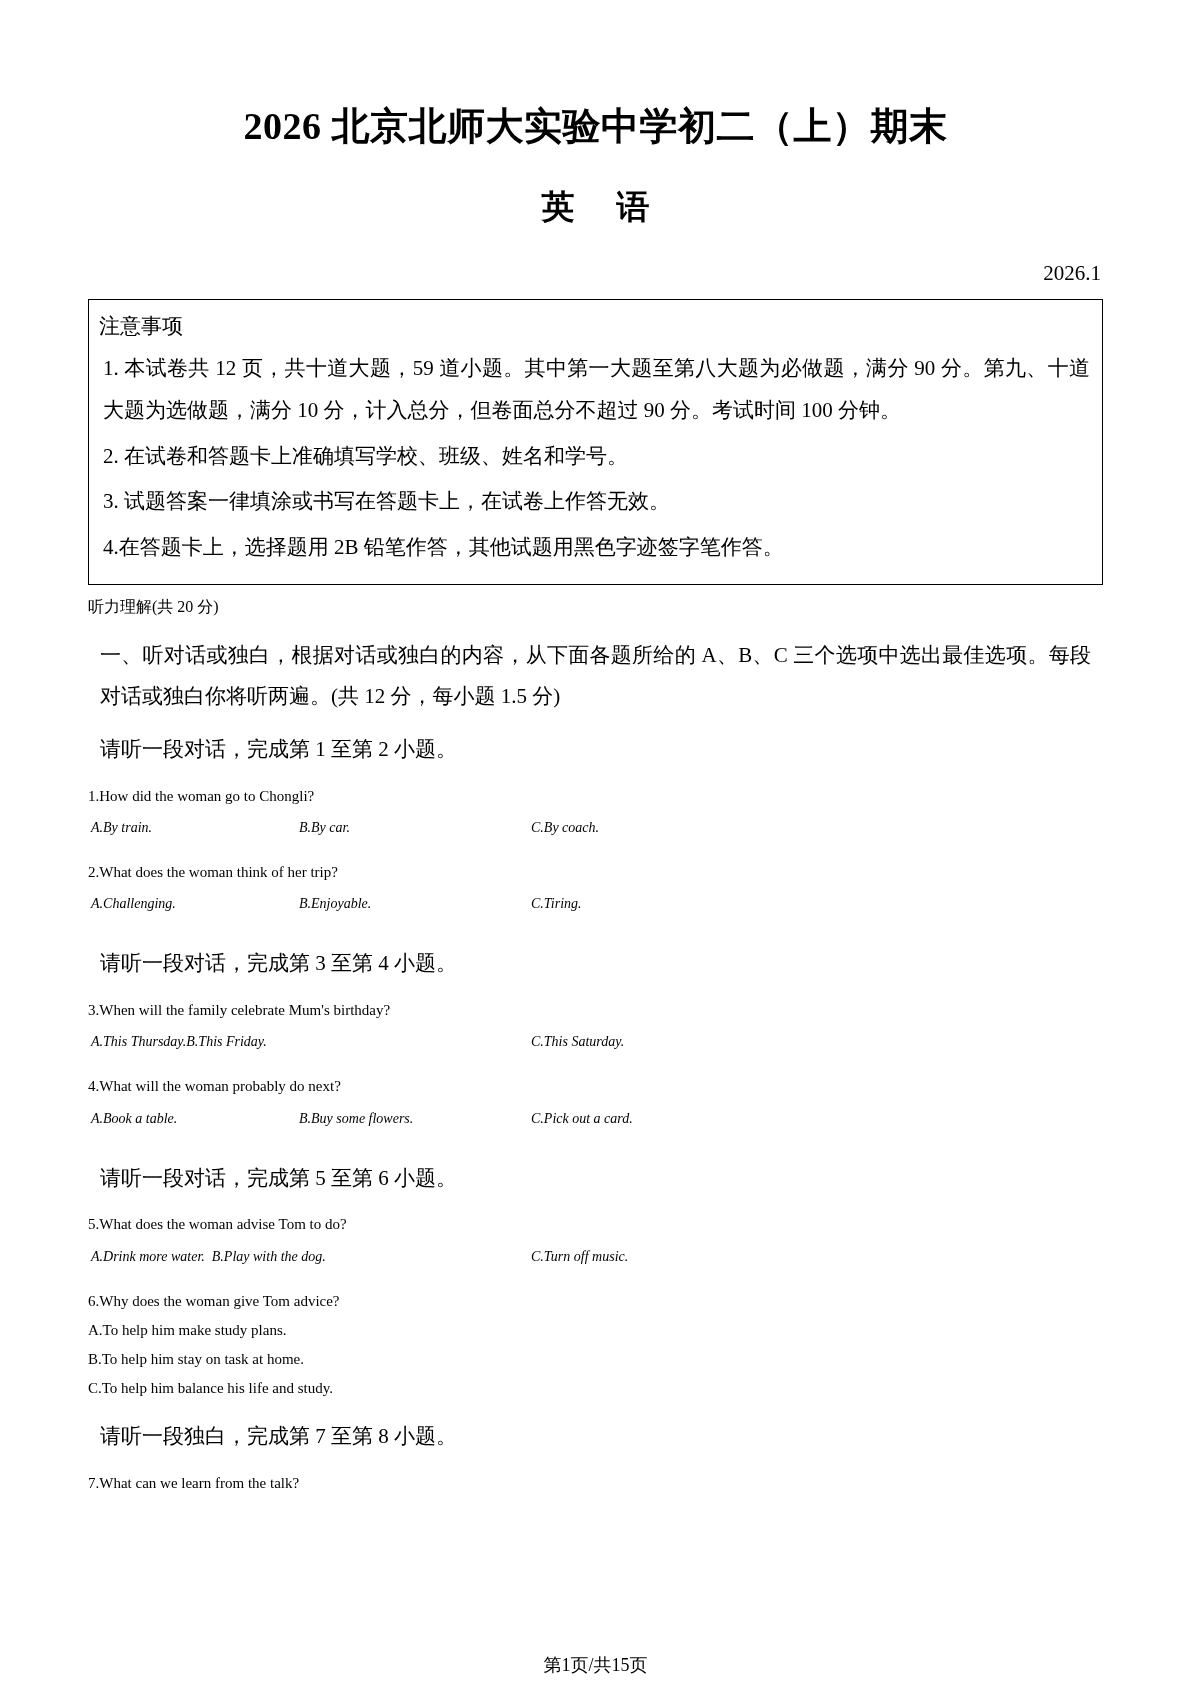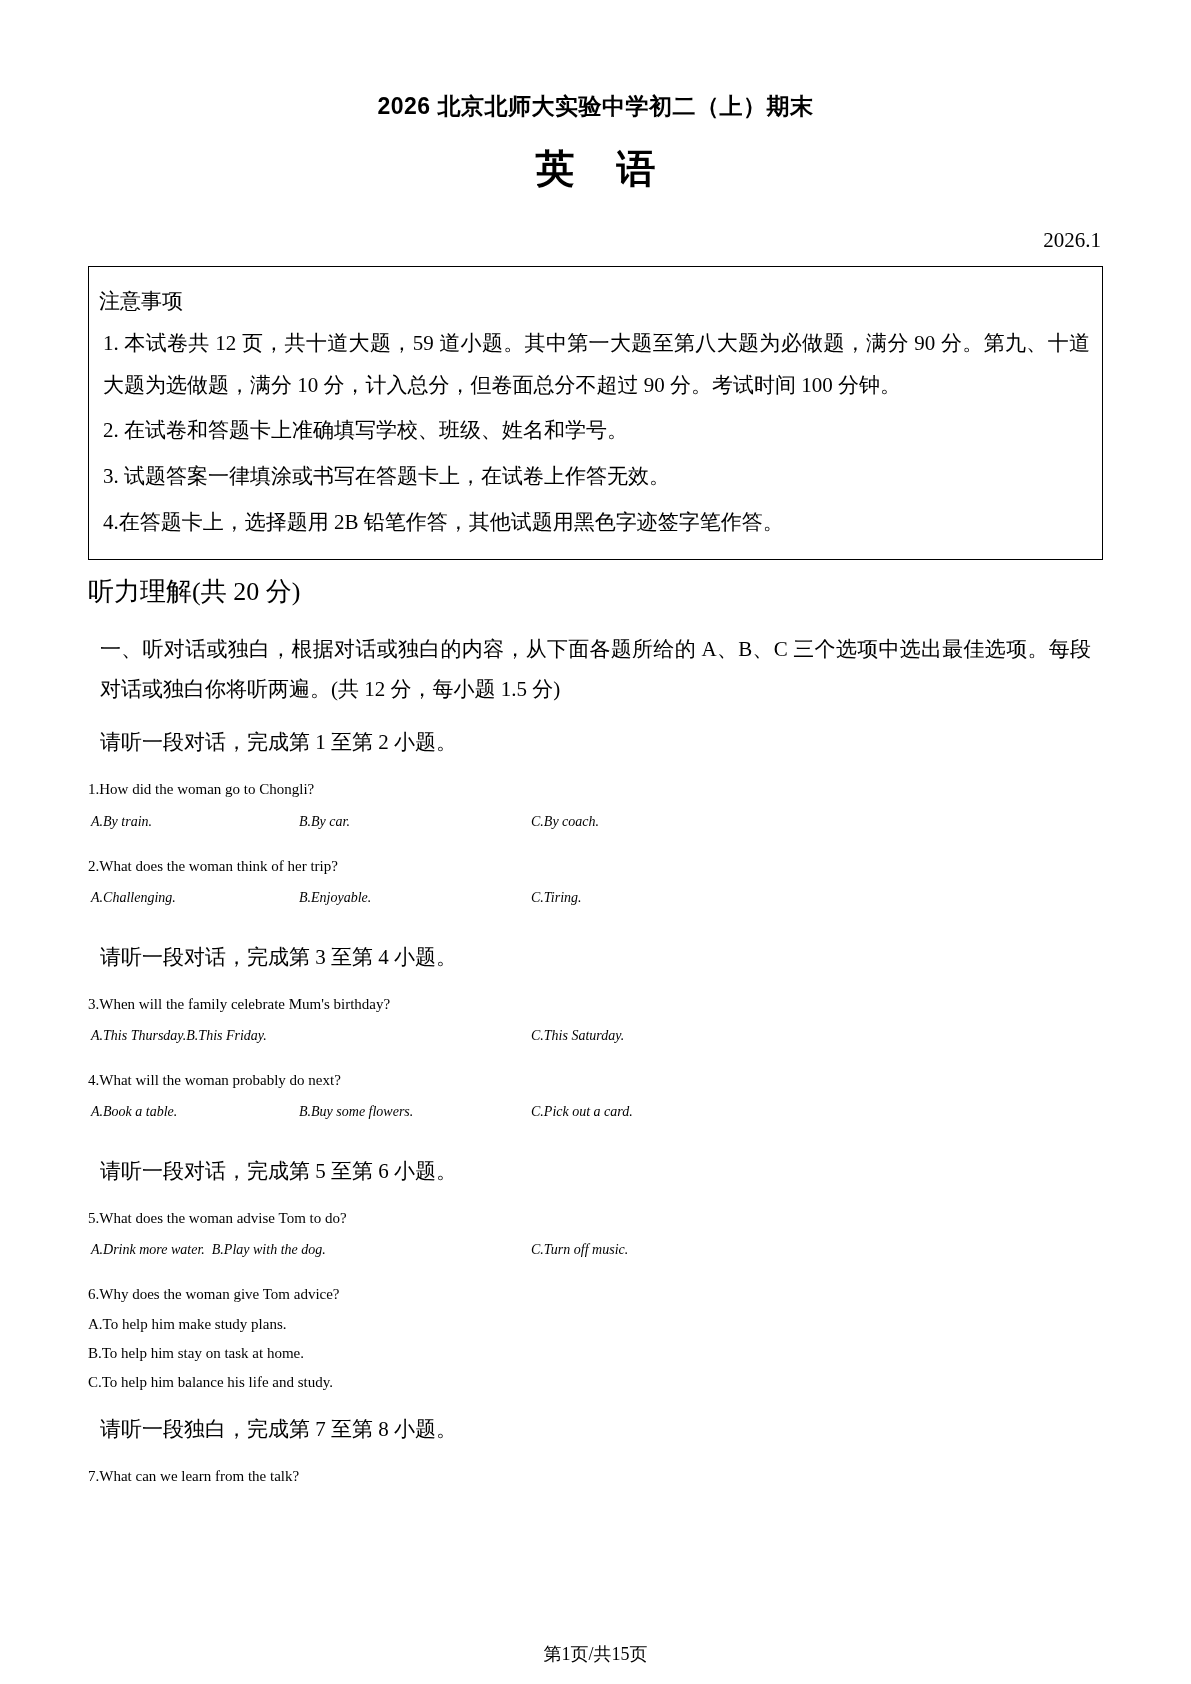--- a/index.html
+++ b/index.html
@@ -19,31 +19,31 @@
     position: relative;
     width: 1191px;
     height: 1684px;
     box-sizing: border-box;
     padding: 0 88px;
   }
 
   
   .doc-title {
     text-align: center;
-    font-size: 23px;
+    font-size: 38px;
     font-weight: 700;
     letter-spacing: 0.5px;
-    margin: 4px;
+    margin: 15px;
     padding-top: 88px;
     line-height: 1.25;
-    font-family: Liberation Sans, sans-serif;
+    font-family: Liberation Serif, serif;
   }
   .doc-subtitle {
     text-align: center;
-    font-size: 39px;
+    font-size: 33px;
     font-weight: 700;
     margin: 0;
     padding-top: 20px;
     line-height: 1.25;
     font-family: "Liberation Sans", "DejaVu Sans", sans-serif;
   }
   .doc-subtitle .gap { display: inline-block; width: 42px; }
 
   
   .doc-date {
@@ -58,34 +58,34 @@
   
   .notice-box {
     border: 1.4px solid #000000;
     margin-top: 13px;
     padding: 10px 8px 12px 10px;
     box-sizing: border-box;
   }
   .notice-heading {
     font-size: 21px;
     line-height: 1.55;
-    margin: 8px 0 6px 0;
+    margin: 0 0 6px 0;
   }
   .notice-line {
     font-size: 21px;
     line-height: 1.98;
     margin: 4px;
     text-align: justify;
     text-justify: inter-ideograph;
     text-align-last: left;
   }
 
   
   .section-title {
-    font-size: 26px;
+    font-size: 16px;
     line-height: 1.9;
     margin: 7px 0 0 0;
   }
   .para {
     font-size: 21px;
     line-height: 1.95;
     margin: 12px;
     text-align: justify;
     text-justify: inter-ideograph;
     text-align-last: left;

